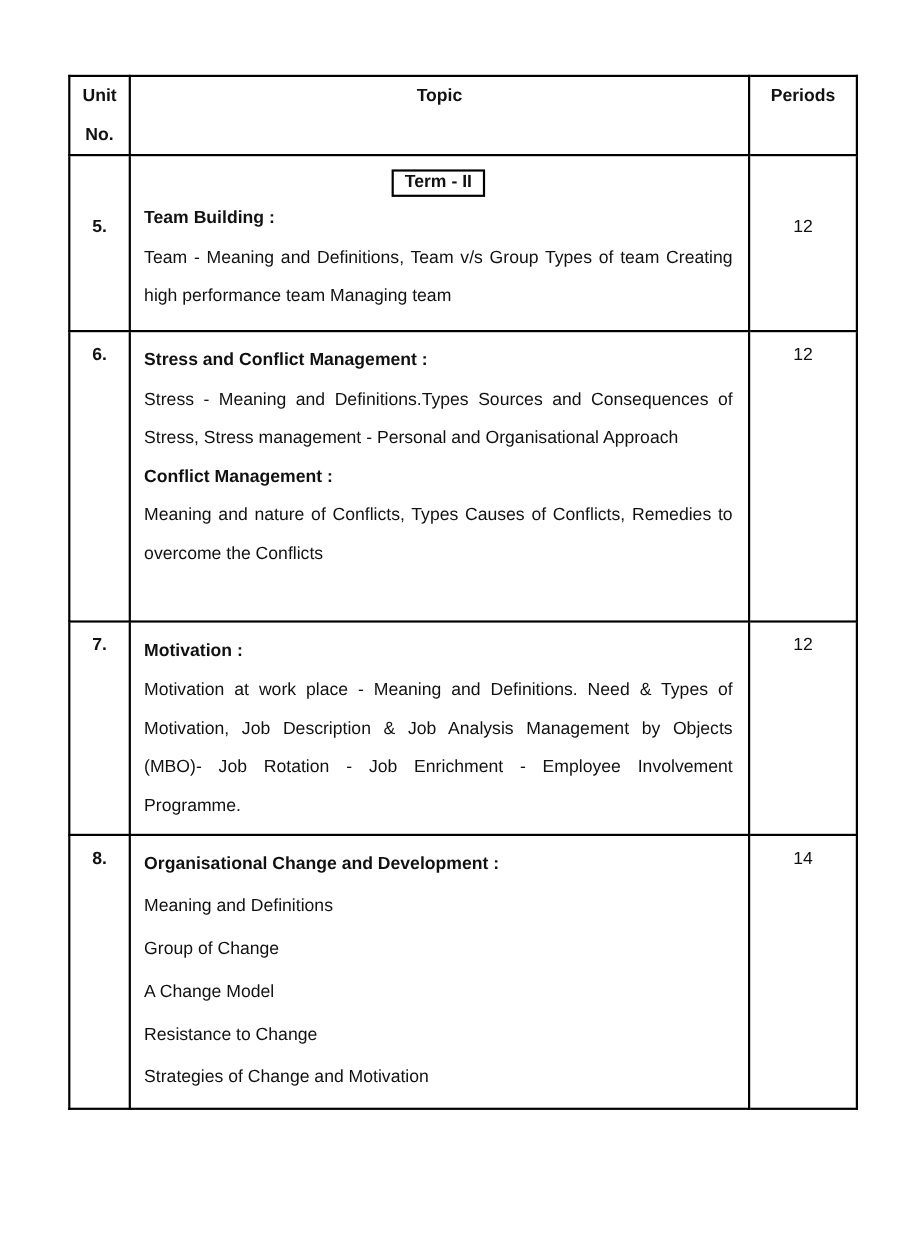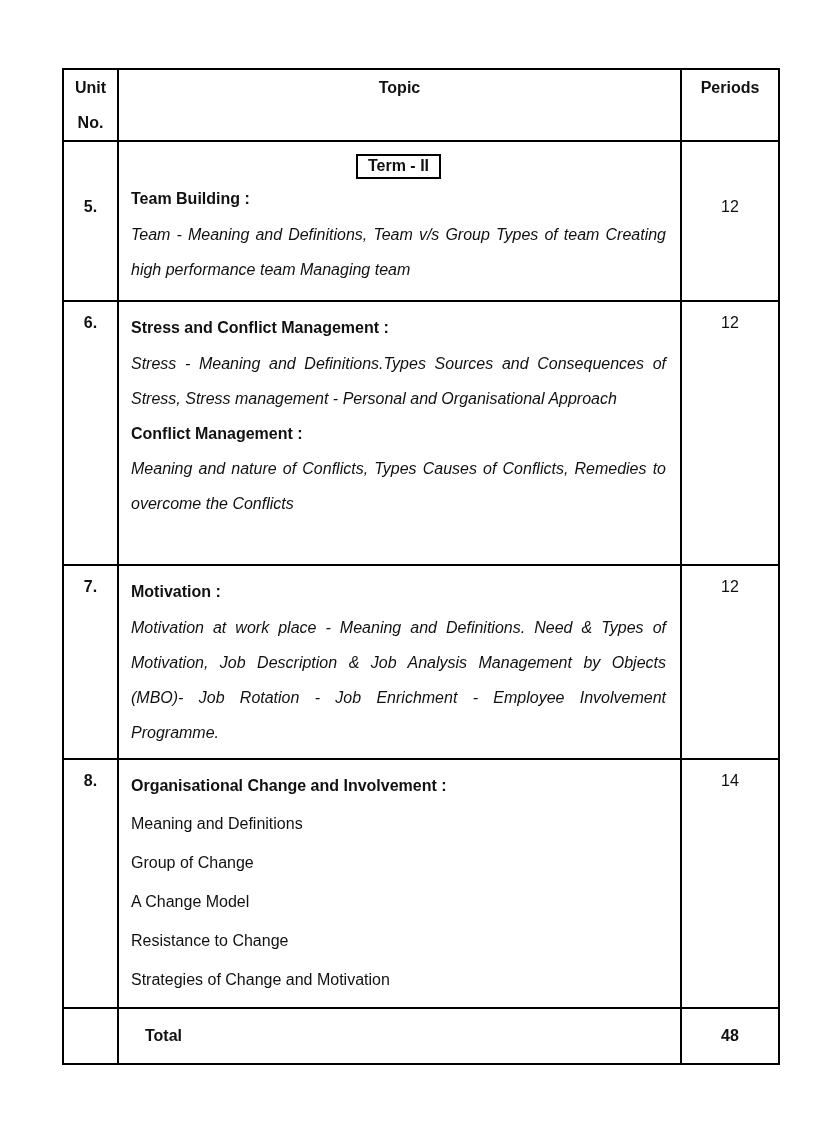--- a/index.html
+++ b/index.html
@@ -52,21 +52,20 @@
     padding-top: 12px;
   }
   
   .title-line {
     font-weight: bold;
     line-height: 2.2;
   }
   .para {
     line-height: 2.2;
     text-align: justify;
-    font-style: italic;
   }
   .plain-line {
     line-height: 2.45;
   }
   
   .term-wrap {
     text-align: center;
     padding: 4px 0 2px 0;
   }
   .term-box {
@@ -160,32 +159,27 @@
         <td class="periods-cell">
           <span>12</span>
         </td>
       </tr>
 
       <tr class="row-8">
         <td class="unit-cell">
           <span>8.</span>
         </td>
         <td class="topic-cell">
-          <div class="title-line">Organisational Change and Involvement :</div>
+          <div class="title-line">Organisational Change and Development :</div>
           <div class="plain-line">Meaning and Definitions</div>
           <div class="plain-line">Group of Change</div>
           <div class="plain-line">A Change Model</div>
           <div class="plain-line">Resistance to Change</div>
           <div class="plain-line">Strategies of Change and Motivation</div>
         </td>
         <td class="periods-cell">
           <span>14</span>
         </td>
       </tr>
 
-      <tr class="total-row">
-        <td class="unit-cell"></td>
-        <td class="total-label-cell">Total</td>
-        <td class="total-value-cell">48</td>
-      </tr>
     </tbody>
   </table>
 </div>
 
 </body></html>

